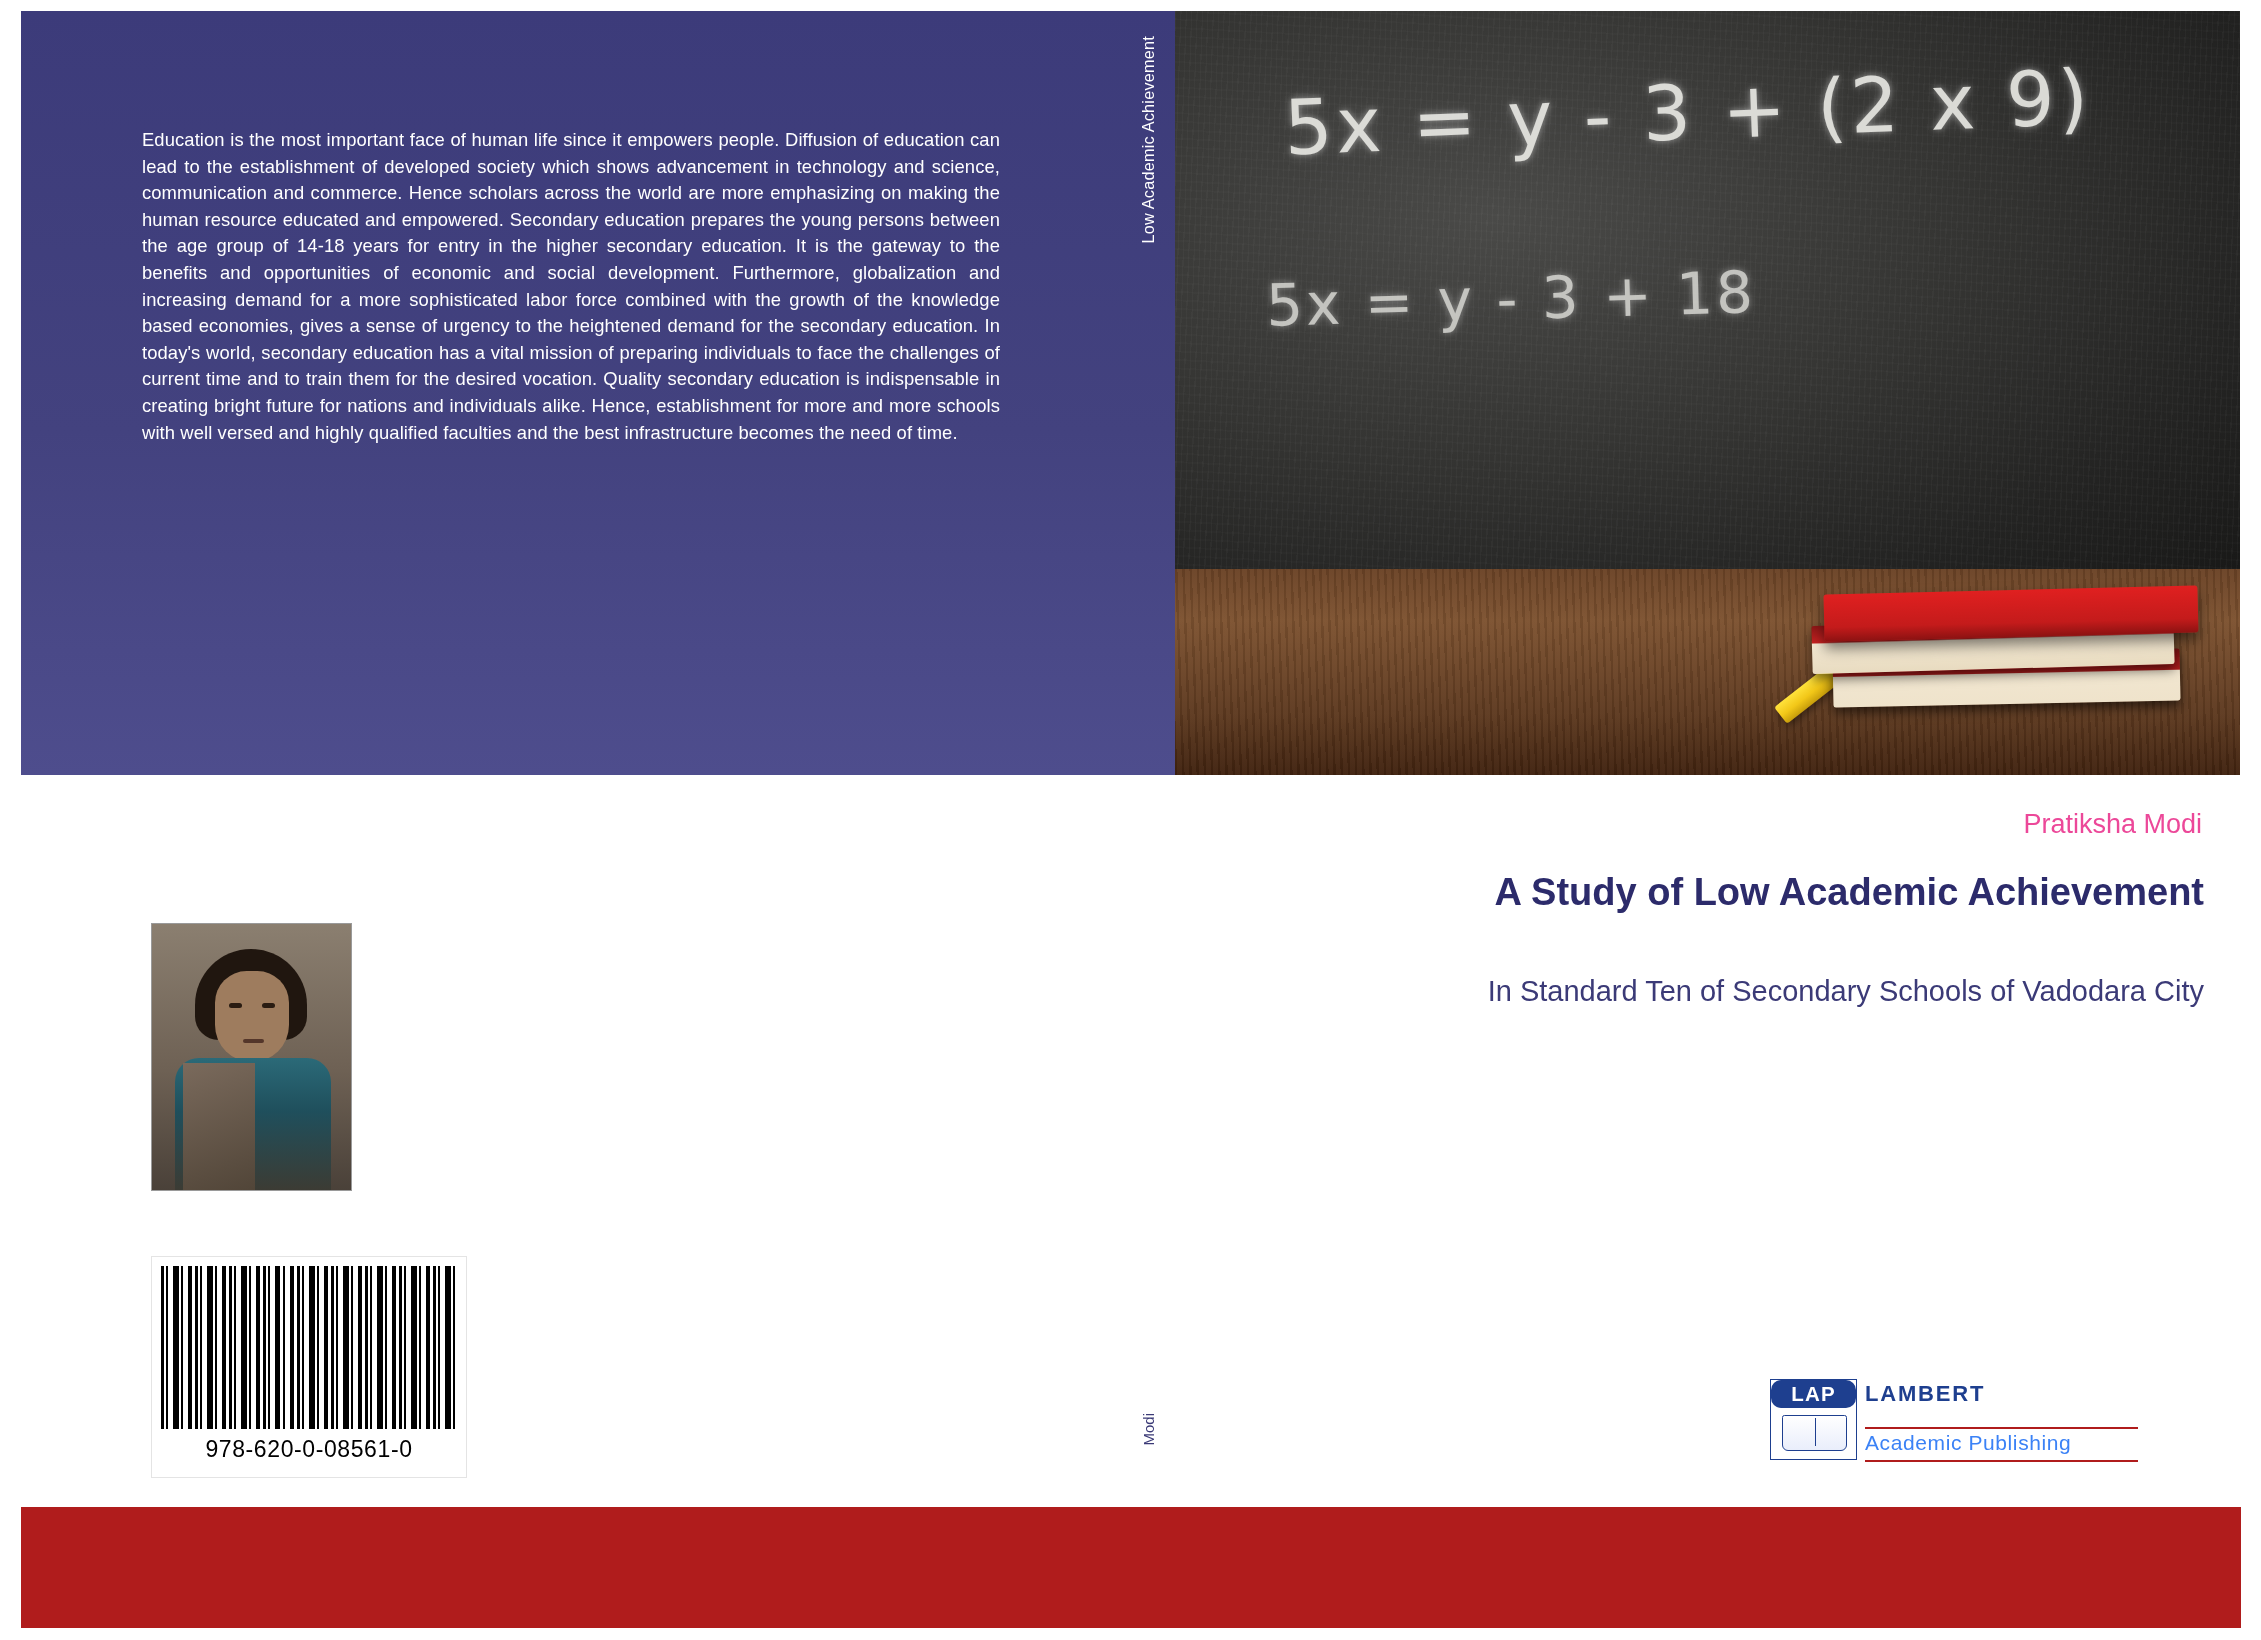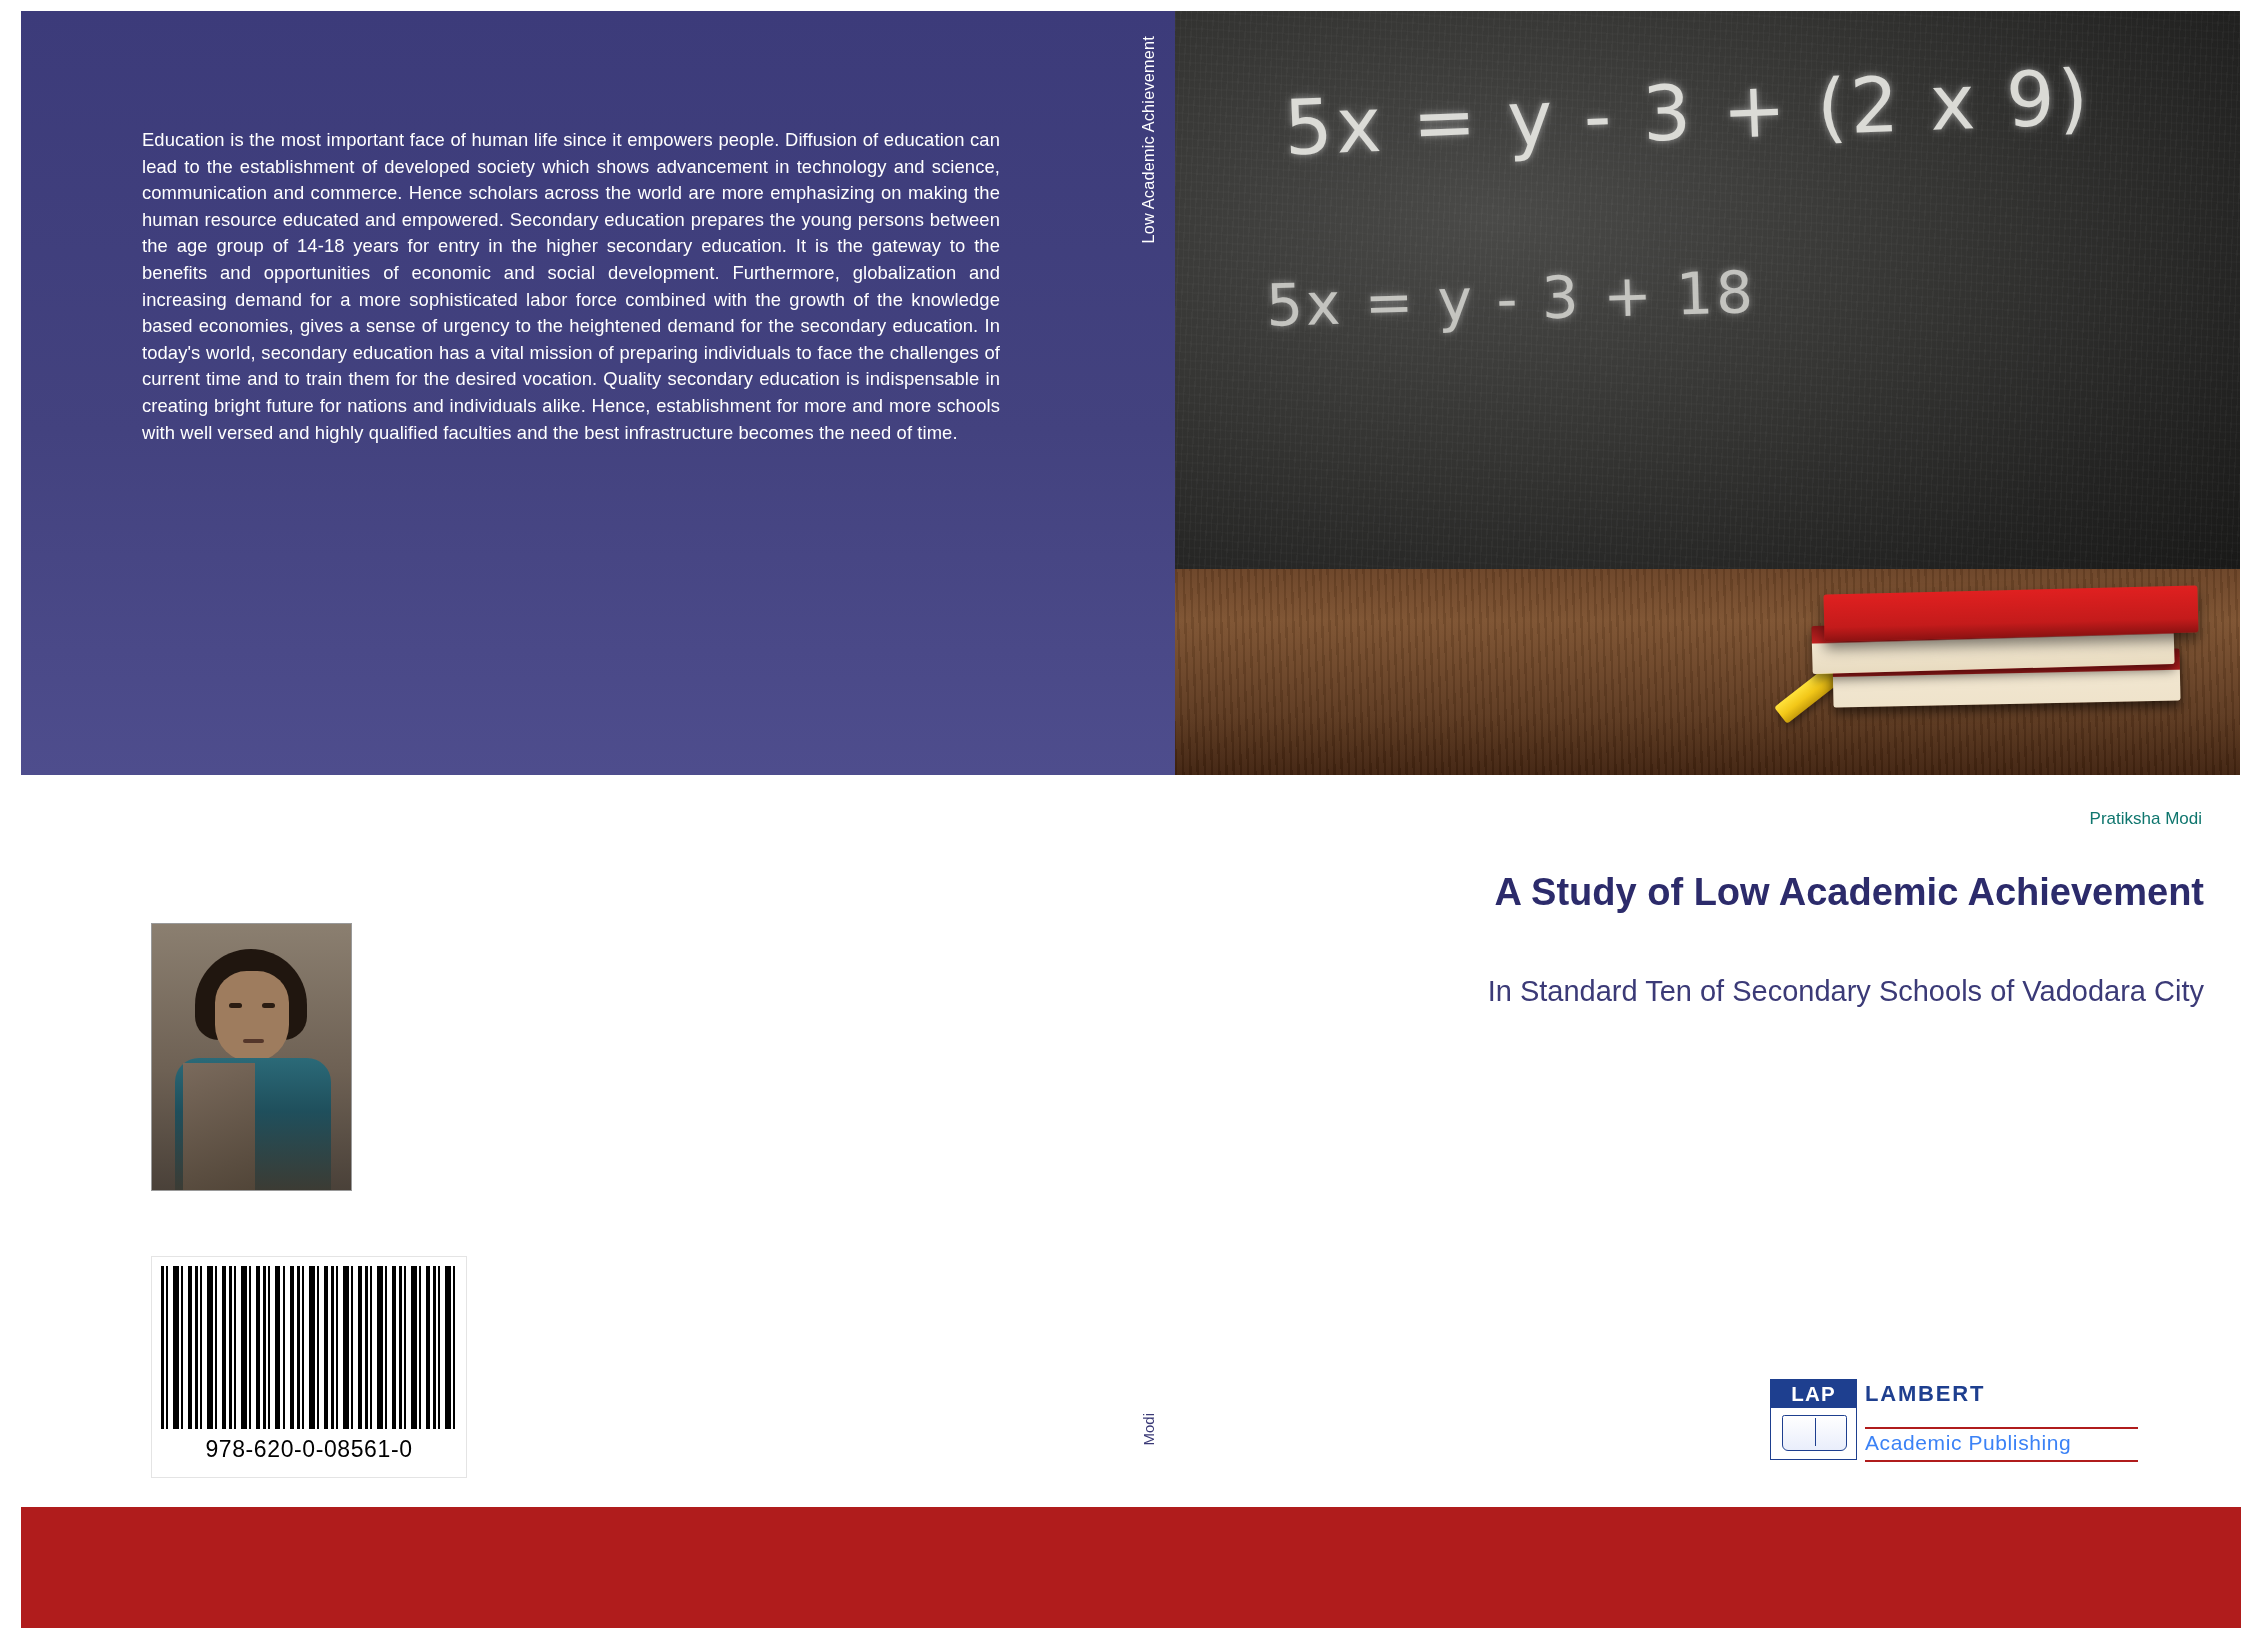--- a/index.html
+++ b/index.html
@@ -112,21 +112,21 @@
   .pencil{
     position:absolute;left:592px;bottom:89px;width:127px;height:20.5px;
     background:linear-gradient(180deg,#ffe23c 0%,#f2c718 55%,#c79d0b 100%);
     border-radius:3px;
     transform:rotate(-38deg);
     box-shadow:0 3.6px 8.5px rgba(0,0,0,.45);
   }
   
   .author-line{
     position:absolute;left:1175px;top:809px;width:1027px;
-    text-align:right;color:#0f766e;font-size:17px;
+    text-align:right;color:#ec4899;font-size:27px;
   }
   .front-title{
     position:absolute;left:1244px;top:864px;width:960px;
     text-align:right;color:#2c2b6b;font-size:38px;font-weight:bold;line-height:56px;
   }
   .front-subtitle{
     position:absolute;left:1244px;top:971px;width:960px;
     text-align:right;color:#3b3a77;font-size:29px;line-height:40px;
   }
   
@@ -172,20 +172,21 @@
     position:absolute;left:1770px;top:1368px;width:374px;height:112px;
   }
   .lap-badge{
     position:absolute;left:0;top:11px;width:85px;height:79px;
     border:1.8px solid #1e3f8f;background:#ffffff;
   }
   .lap-badge-top{
     position:absolute;left:0;top:0;width:85px;height:28px;background:#1e3f8f;
     color:#ffffff;font-size:20.5px;font-weight:bold;display:flex;align-items:center;justify-content:center;
     letter-spacing:1.2px;
+    border-radius:10px;
   }
   .lap-book{
     position:absolute;left:11px;top:35px;width:63px;height:34px;
     background:linear-gradient(180deg,#ffffff 0%,#e9eefb 100%);
     border:1.2px solid #1e3f8f;border-radius:2.4px 2.4px 6px 6px;
   }
   .lap-book:after{
     content:"";position:absolute;left:50%;top:2.4px;width:1.2px;height:28px;background:#1e3f8f;
   }
   .lap-name{

